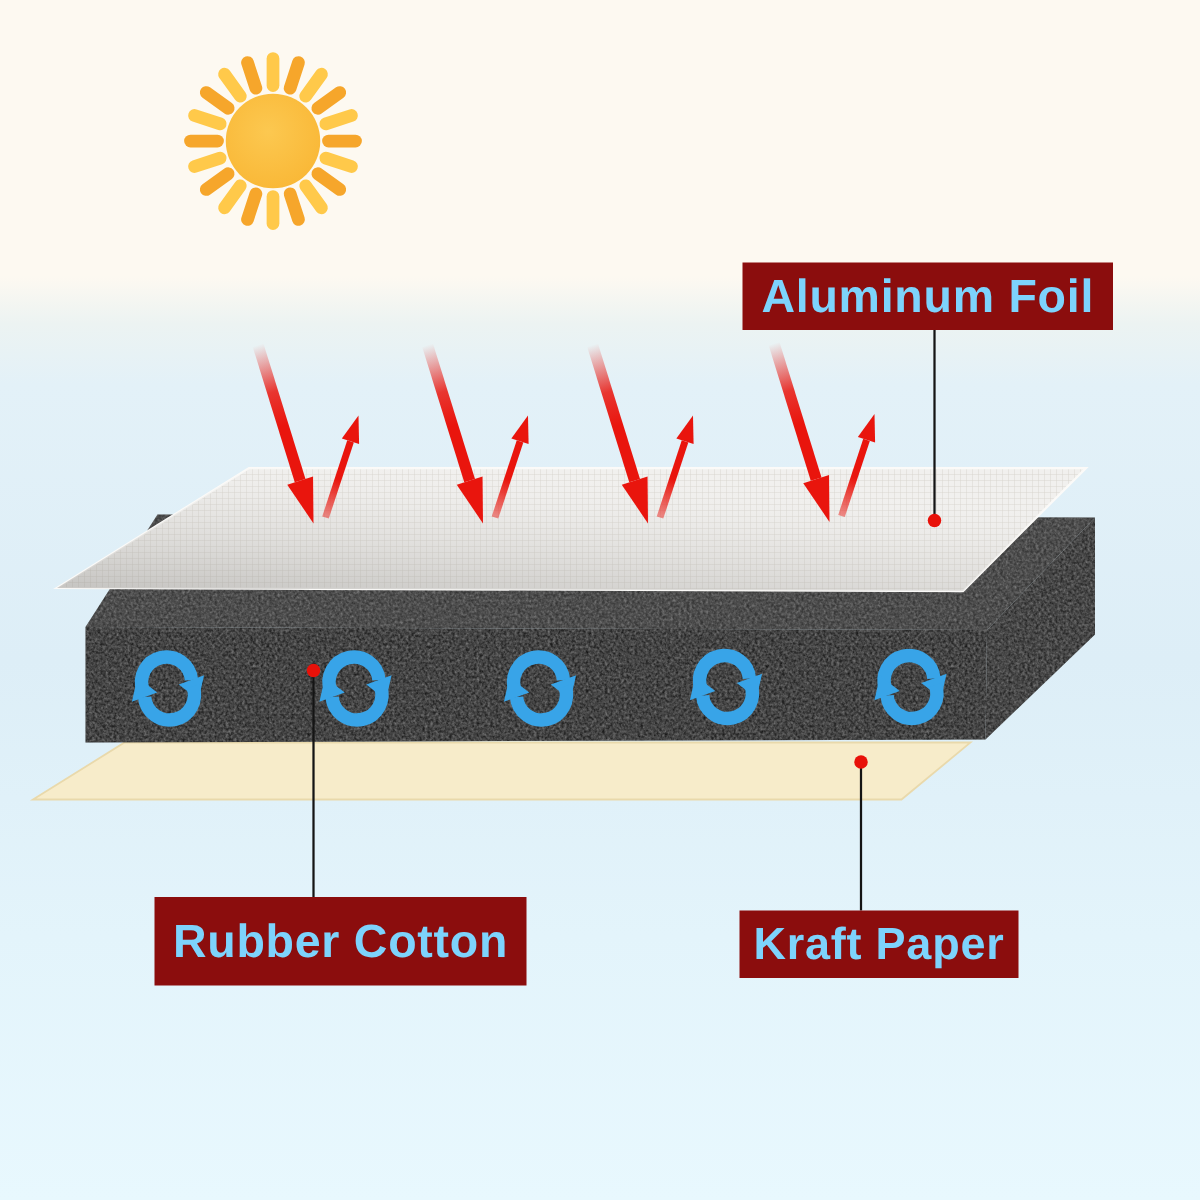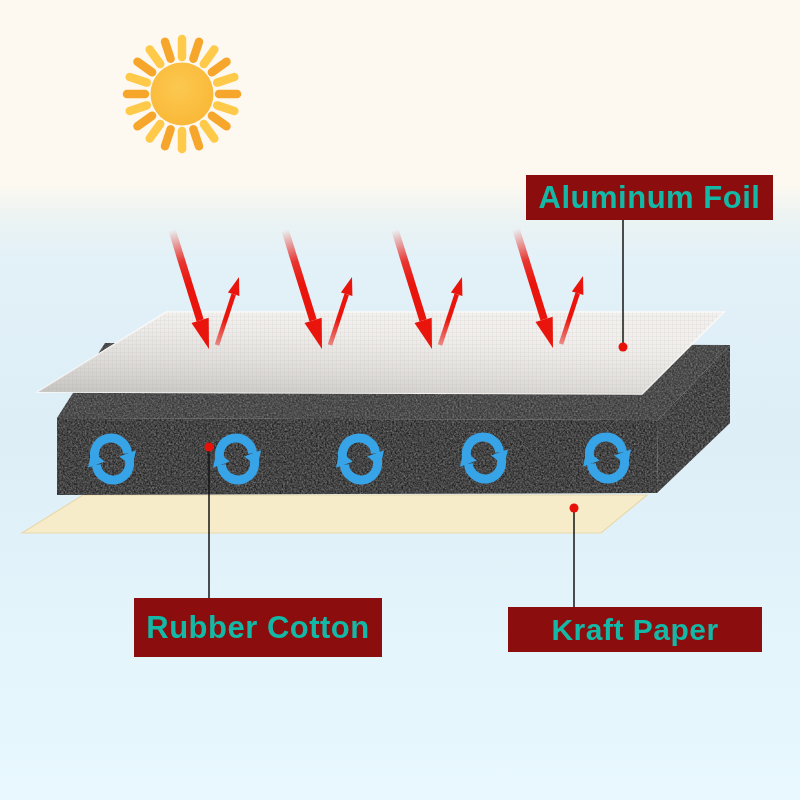--- a/index.html
+++ b/index.html
@@ -4,26 +4,26 @@
 <style>
   html,body{margin:0;padding:0;}
   body{font-family:"Liberation Sans", sans-serif;}
   #stage{
     position:relative;width:800px;height:800px;overflow:hidden;
     background:linear-gradient(180deg,#fdf9f1 0%,#fdf9f1 23%,#ecf3f2 27%,#e3f1f8 32%,#ddeef7 55%,#e3f4fb 78%,#e8f8fe 100%);
   }
   #diagram-svg{position:absolute;left:0;top:0;}
   .label-box{
     position:absolute;display:flex;align-items:center;justify-content:center;
-    background:#8b0d0d;color:#14b8a6;font-weight:bold;
-    font-family:"Liberation Sans", sans-serif;letter-spacing:0.5px;margin-left:31px;
+    background:#8b0d0d;color:#7dd3fc;font-weight:bold;
+    font-family:"Liberation Sans", sans-serif;letter-spacing:0.5px;
   }
   #label-aluminum{left:495px;top:175px;width:247px;height:45px;font-size:31px;}
   #label-rubber{left:103px;top:598px;width:248px;height:59px;font-size:31px;}
-  #label-kraft{left:477px;top:607px;width:254px;height:45px;font-size:30px;}
+  #label-kraft{left:493px;top:607px;width:186px;height:45px;font-size:30px;}
 </style>
 </head>
 <body>
 
 <div id="stage">
 
   <svg id="diagram-svg" width="800" height="800" viewBox="0 0 800 800">
     <defs>
 
       <pattern id="mesh" width="4" height="4" patternUnits="userSpaceOnUse">

